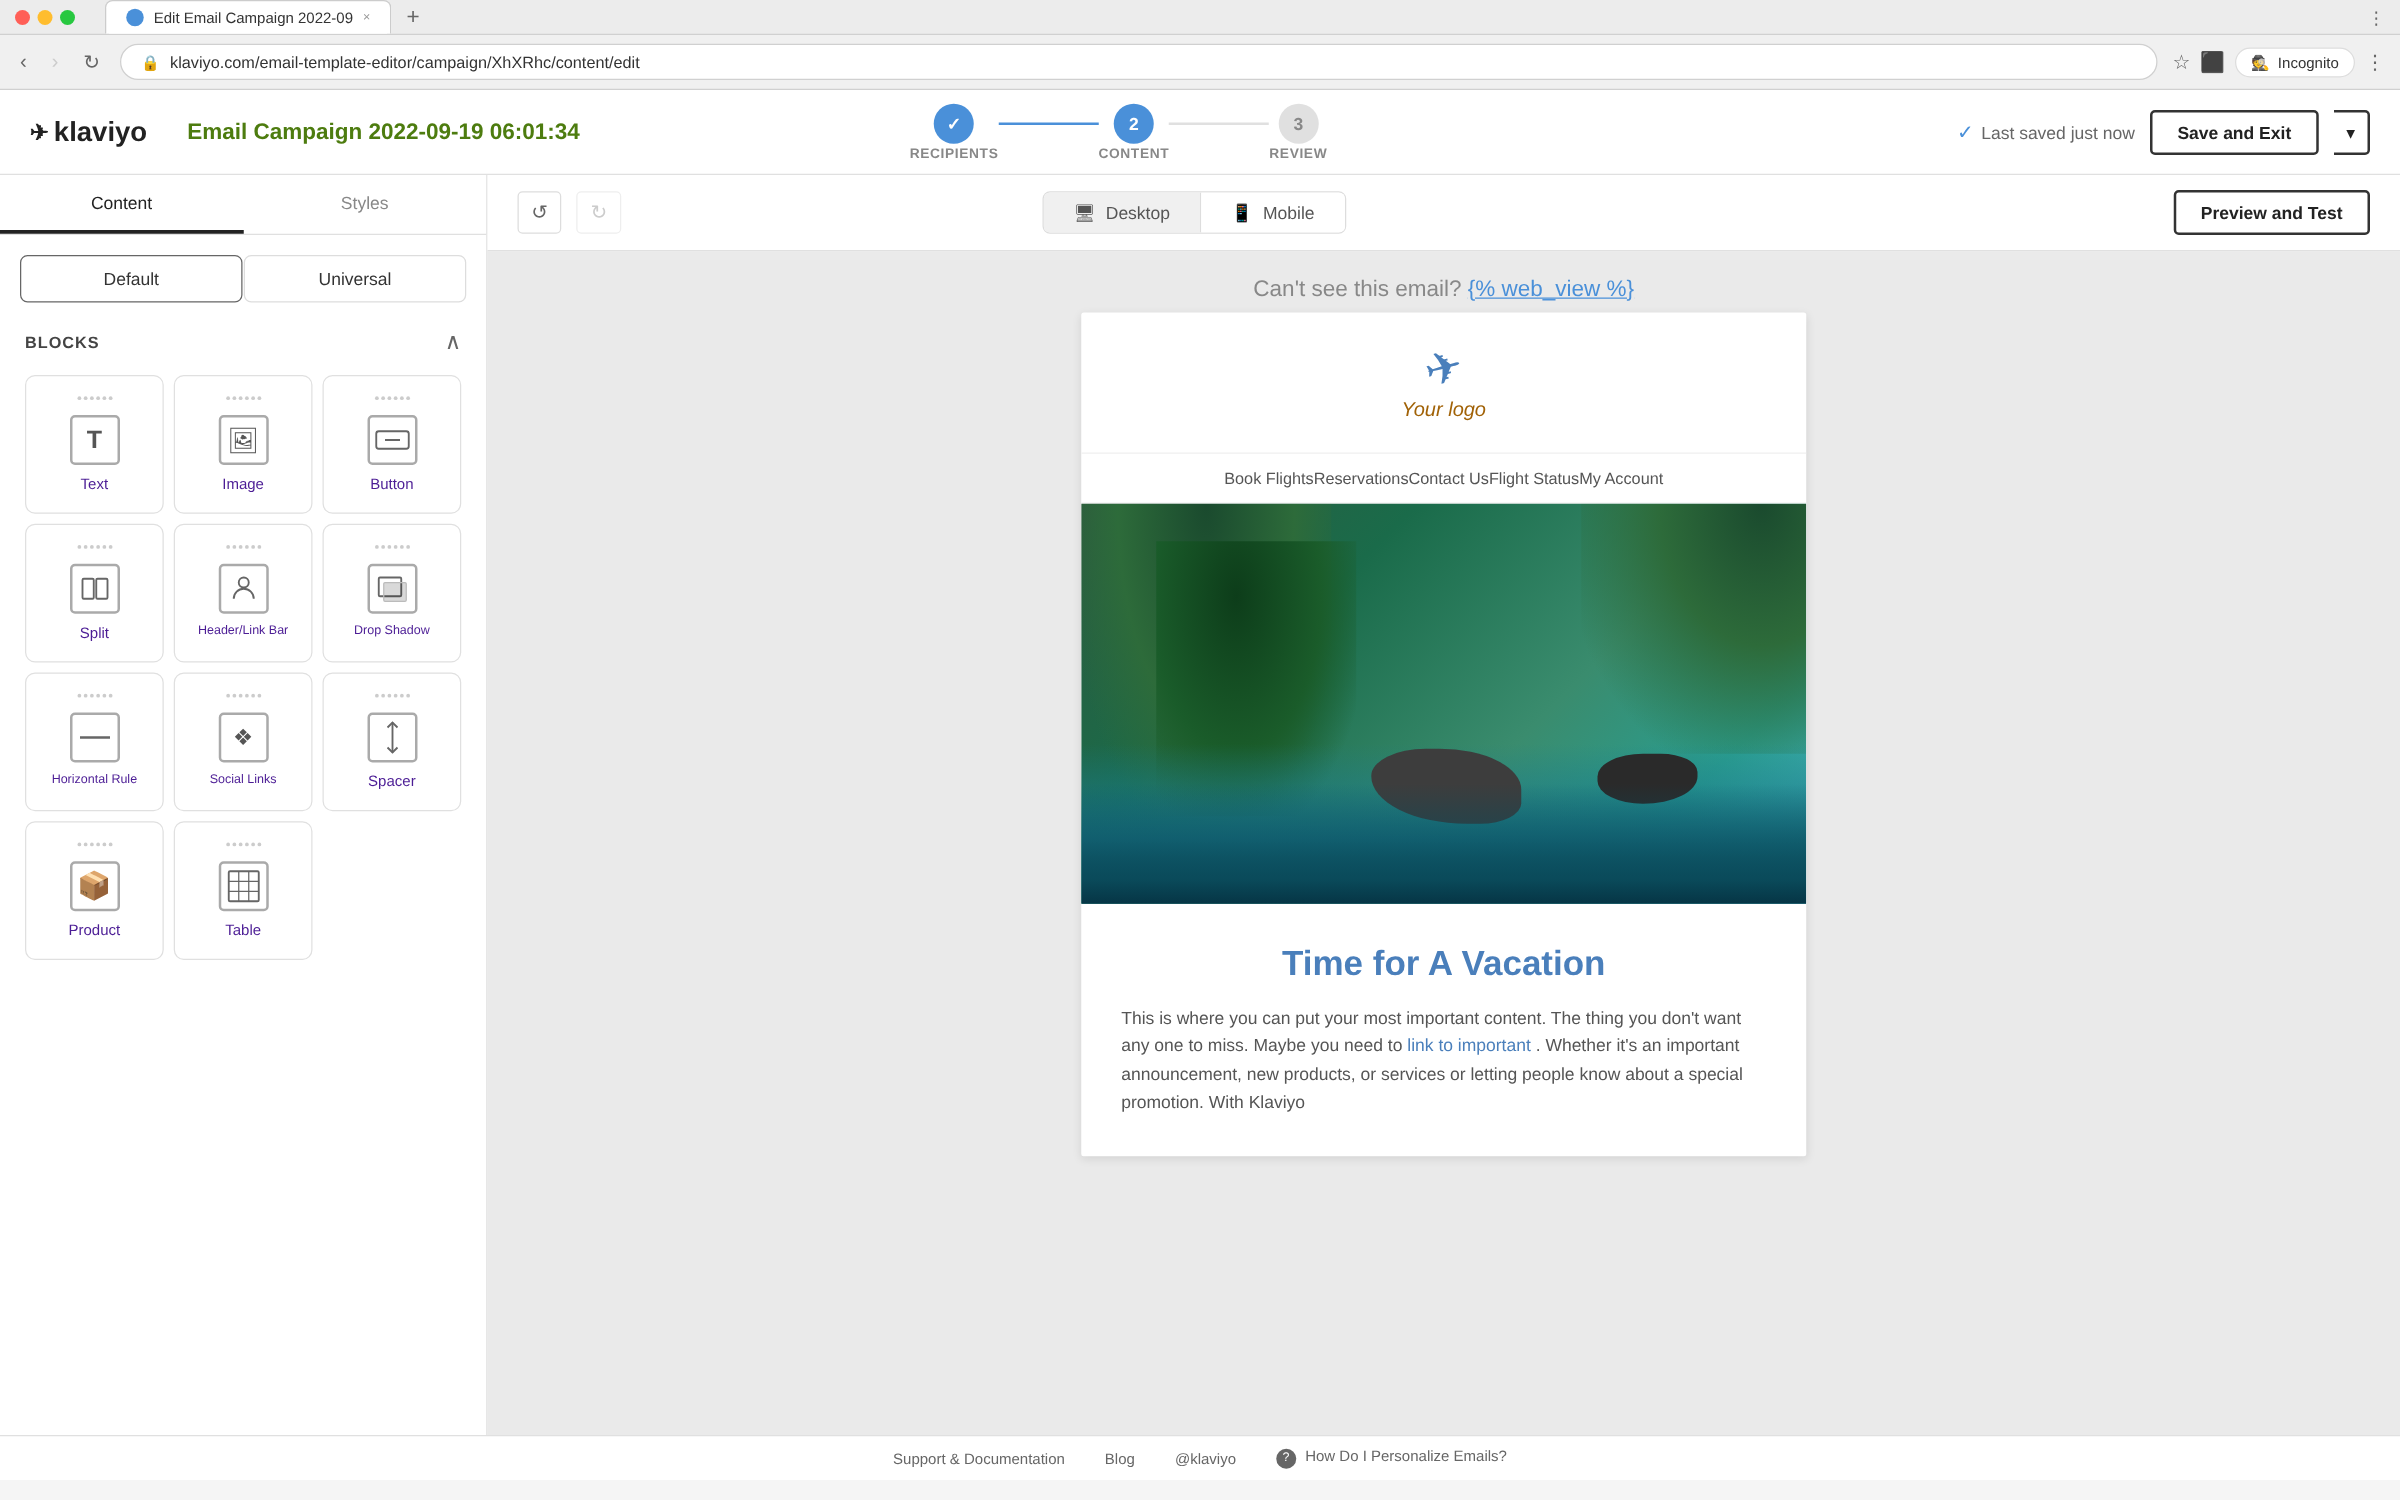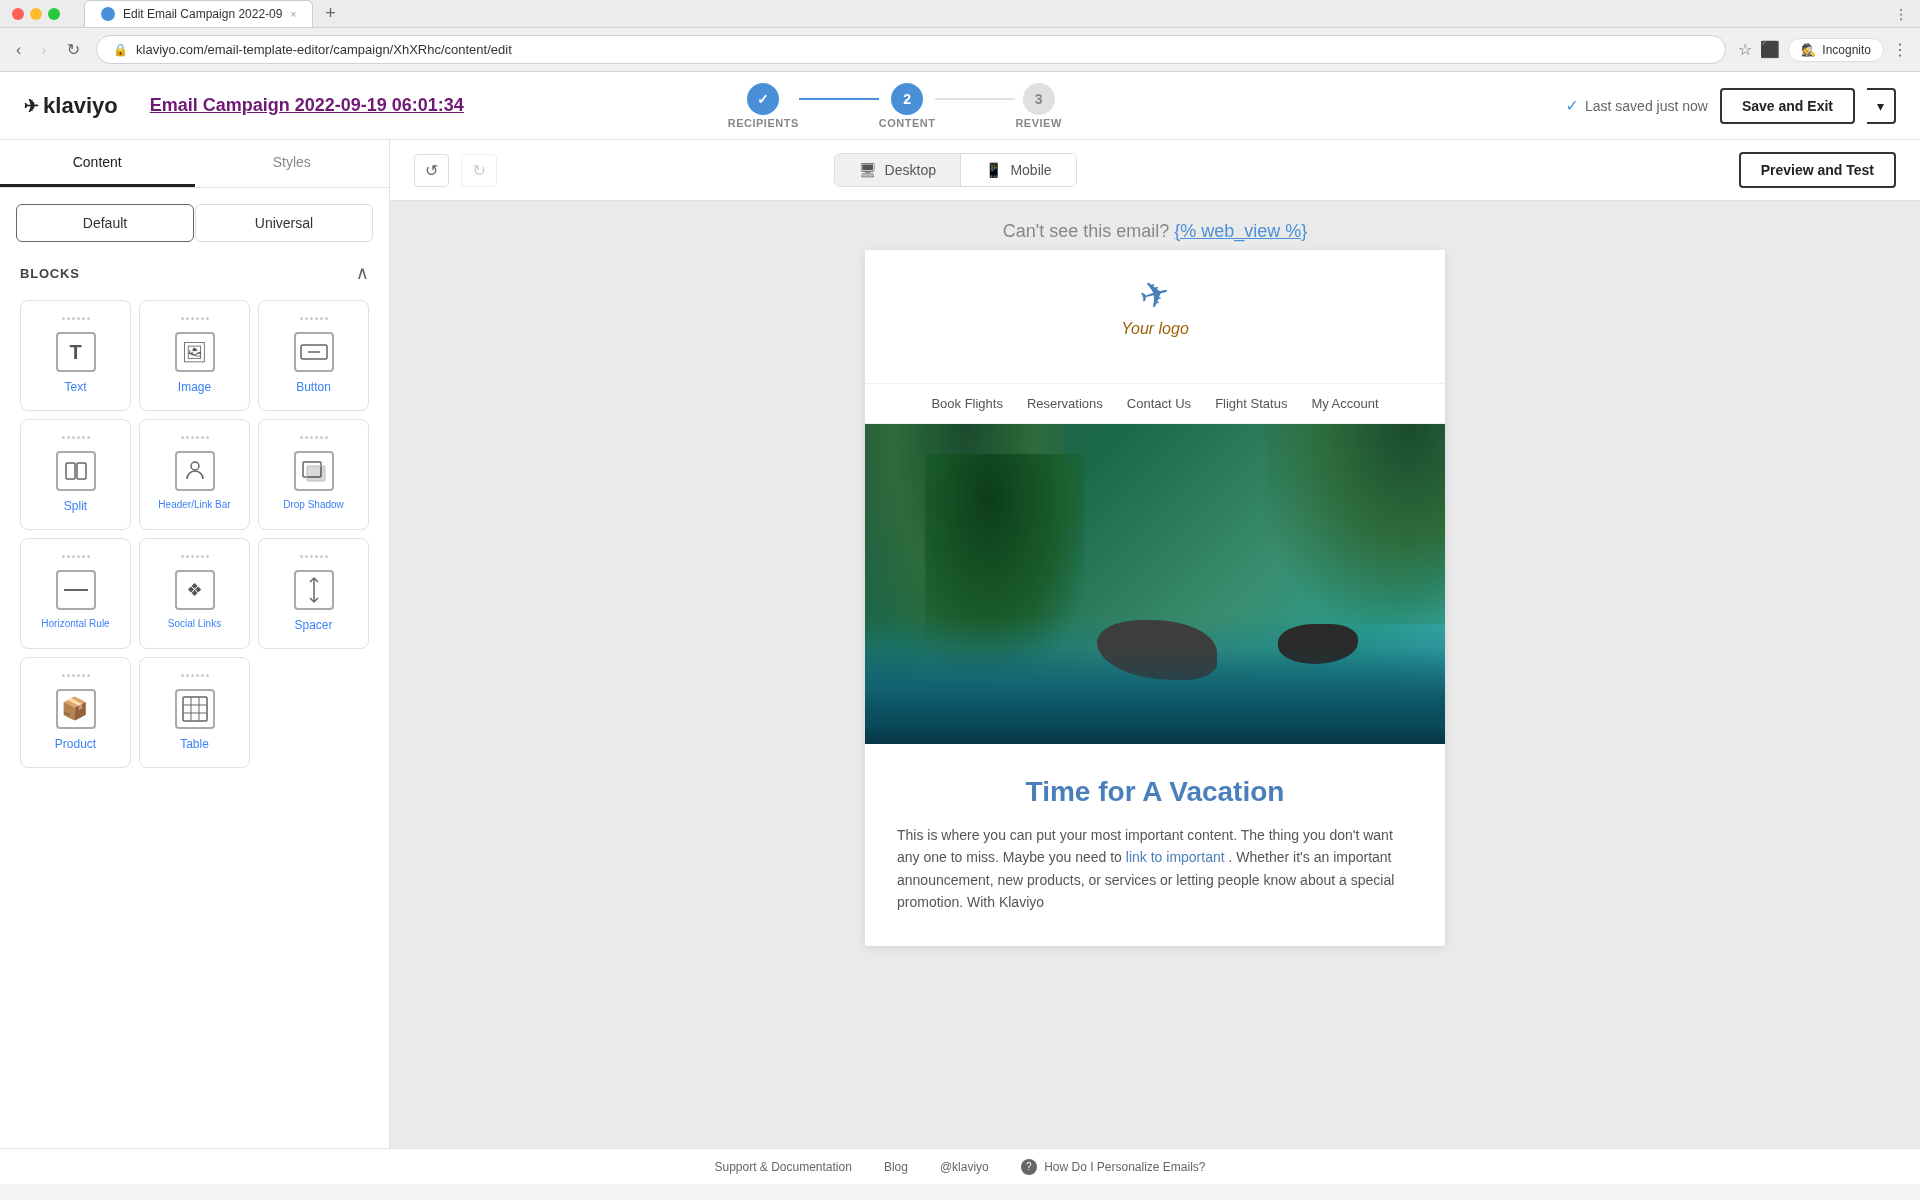--- a/index.html
+++ b/index.html
@@ -50,21 +50,21 @@
     .app-header {
       background: #fff;
       height: 68px;
       display: flex;
       align-items: center;
       padding: 0 24px;
       border-bottom: 1px solid #e0e0e0;
       gap: 24px;
     }
     .klaviyo-logo { display: flex; align-items: center; gap: 4px; font-size: 22px; font-weight: 700; color: #222; }
-    .campaign-title { font-size: 18px; font-weight: 600; color: #701a75; margin-left: 8px; text-decoration: underline; }
+    .campaign-title { font-size: 18px; font-weight: 600; color: #4d7c0f; margin-left: 8px; }
     .stepper { display: flex; align-items: center; gap: 0; margin: 0 auto; }
     .step { display: flex; flex-direction: column; align-items: center; gap: 2px; }
     .step-circle { width: 32px; height: 32px; border-radius: 50%; display: flex; align-items: center; justify-content: center; font-size: 14px; font-weight: 700; }
     .step-circle.active { background: #4a90d9; color: #fff; }
     .step-circle.inactive { background: #e0e0e0; color: #888; }
     .step-label { font-size: 11px; color: #888; font-weight: 600; letter-spacing: 0.5px; text-transform: uppercase; }
     .step-line { width: 80px; height: 2px; background: #e0e0e0; margin-bottom: 14px; }
     .step-line.done { background: #4a90d9; }
     .header-actions { display: flex; align-items: center; gap: 12px; margin-left: auto; }
     .saved-status { display: flex; align-items: center; gap: 6px; color: #666; font-size: 14px; }
@@ -85,21 +85,21 @@
     .selector-btn { flex: 1; padding: 10px; border: 1.5px solid #ddd; border-radius: 6px; background: #fff; font-size: 14px; color: #333; cursor: pointer; text-align: center; }
     .selector-btn.active { background: #fff; border-color: #666; font-weight: 500; }
     .blocks-header { display: flex; align-items: center; justify-content: space-between; margin-bottom: 16px; padding: 0 4px; }
     .blocks-title { font-size: 13px; font-weight: 700; color: #444; letter-spacing: 0.8px; text-transform: uppercase; }
     .blocks-collapse { background: none; border: none; color: #666; font-size: 18px; cursor: pointer; }
     .blocks-grid { display: grid; grid-template-columns: repeat(3, 1fr); gap: 8px; padding: 0 4px; overflow-y: auto; }
     .block-item { border: 1.5px solid #e0e0e0; border-radius: 8px; padding: 16px 8px; display: flex; flex-direction: column; align-items: center; gap: 8px; cursor: grab; background: #fff; transition: border-color 0.2s; }
     .block-drag-handle { display: flex; gap: 2px; margin-bottom: 4px; }
     .drag-dot { width: 3px; height: 3px; background: #ccc; border-radius: 50%; }
     .drag-dots-row { display: flex; gap: 2px; }
-    .block-label { font-size: 12px; color: #3b82f6; text-align: center; }
+    .block-label { font-size: 12px; color: #4c1d95; text-align: center; }
 
     
     .right-content { flex: 1; display: flex; flex-direction: column; background: #eaeaea; }
     .content-toolbar { background: #fff; padding: 12px 24px; display: flex; align-items: center; gap: 12px; border-bottom: 1px solid #e0e0e0; }
     .toolbar-btn { background: none; border: 1px solid #ddd; border-radius: 4px; padding: 6px 10px; cursor: pointer; color: #666; font-size: 16px; }
     .toolbar-btn.disabled { color: #ccc; border-color: #eee; cursor: not-allowed; }
     .view-switcher { display: flex; border: 1px solid #ddd; border-radius: 6px; overflow: hidden; margin: 0 auto; }
     .view-btn { padding: 8px 24px; background: #fff; border: none; cursor: pointer; font-size: 14px; color: #555; display: flex; align-items: center; gap: 8px; }
     .view-btn.active { background: #f0f0f0; font-weight: 500; }
     .view-divider { width: 1px; background: #ddd; }
@@ -107,21 +107,21 @@
 
     
     .email-preview-wrapper { flex: 1; overflow-y: auto; padding: 20px; display: flex; flex-direction: column; align-items: center; }
     .web-view-link { font-size: 18px; color: #888; margin-bottom: 8px; }
     .web-view-link a { color: #4a90d9; text-decoration: underline; }
     .email-container { background: #fff; width: 580px; border-radius: 2px; overflow: hidden; box-shadow: 0 2px 8px rgba(0,0,0,0.1); }
     .email-logo-section { padding: 24px; display: flex; justify-content: center; align-items: center; }
     .logo-placeholder { display: flex; flex-direction: column; align-items: center; gap: 4px; }
     .logo-plane { font-size: 36px; color: #4a7fbb; transform: rotate(-15deg); }
     .logo-text { font-size: 16px; font-style: italic; color: #a16207; font-weight: 300; }
-    .email-nav { display: flex; justify-content: center; gap: 24px; padding: 12px 24px; border-top: 1px solid #f0f0f0; border-bottom: 1px solid #f0f0f0; margin-top: 21px; }
+    .email-nav { display: flex; justify-content: center; padding: 12px 24px; border-top: 1px solid #f0f0f0; border-bottom: 1px solid #f0f0f0; }
     .email-nav-link { font-size: 13px; color: #555; text-decoration: none; cursor: pointer; }
     .email-hero { width: 100%; height: 320px; background: linear-gradient(135deg, #2d5a3d 0%, #1a6b4a 30%, #3a8c6e 60%, #2a9d8f 80%, #4ab5c4 100%); position: relative; overflow: hidden; }
     .hero-ocean { position: absolute; bottom: 0; left: 0; right: 0; height: 40%; background: linear-gradient(180deg, transparent, #1a7a8a 60%, #0d5c6e); }
     .hero-rocks { position: absolute; bottom: 20%; left: 40%; width: 120px; height: 60px; background: #3d3d3d; border-radius: 40% 60% 30% 70%; }
     .hero-foliage { position: absolute; top: 0; left: 0; width: 200px; height: 250px; background: radial-gradient(ellipse at 50% 0%, #1a4a2e 0%, #2d6b3a 50%, transparent 80%); }
     .email-body { padding: 32px; }
     .email-headline { font-size: 28px; font-weight: 700; color: #4a7fbb; text-align: center; margin-bottom: 16px; }
     .email-body-text { font-size: 14px; color: #555; line-height: 1.6; }
     .email-body-text a { color: #4a7fbb; }
 

